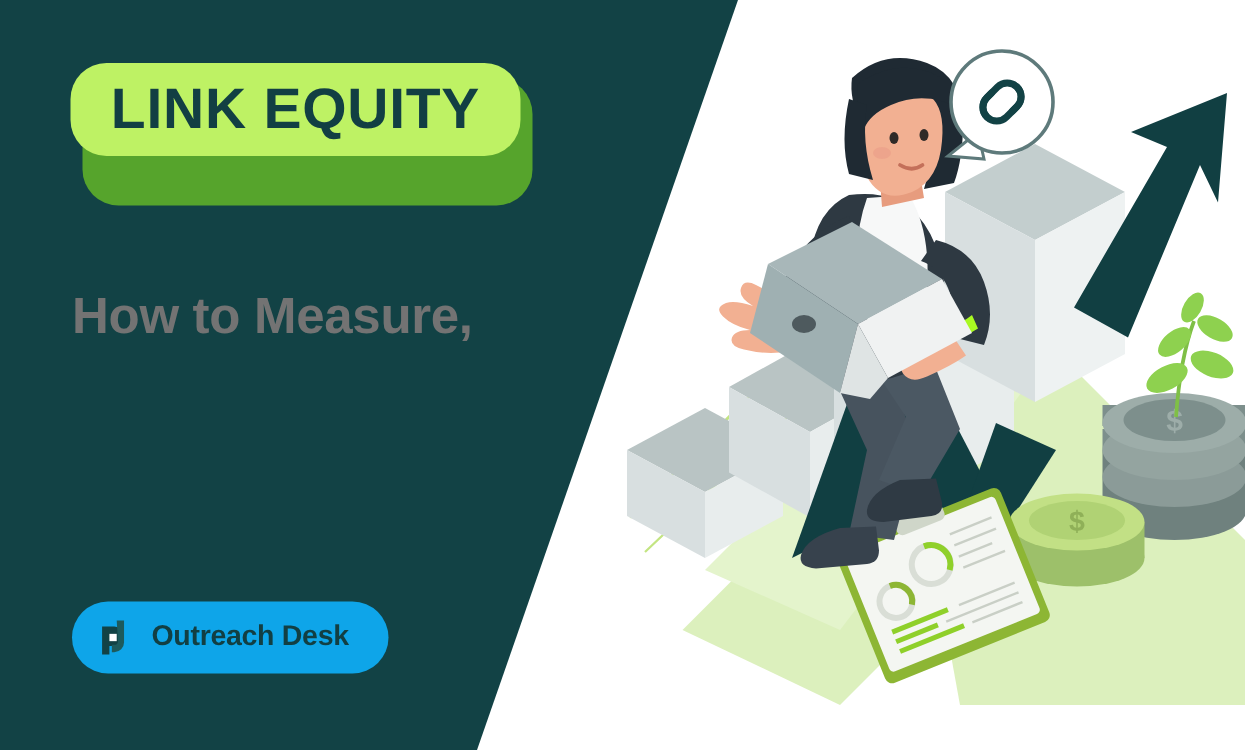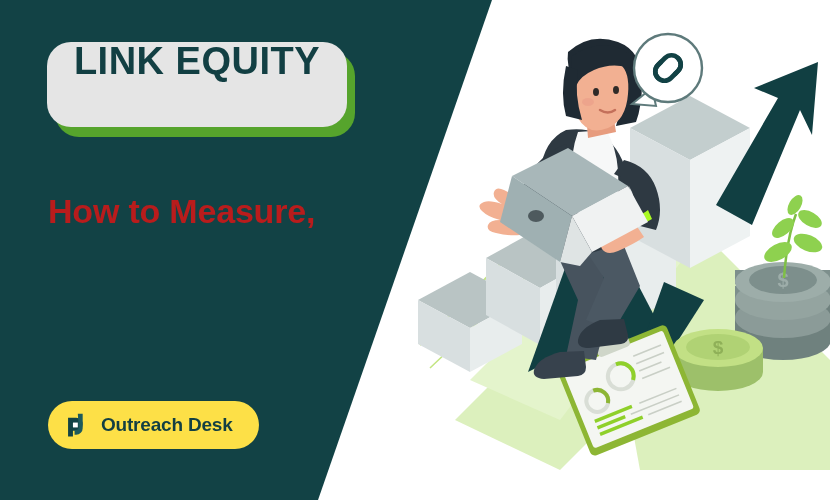--- a/index.html
+++ b/index.html
@@ -18,38 +18,38 @@
     clip-path:polygon(0 0, 492px 0, 318px 500px, 0 500px);
     z-index:1;
   }
   
   .badge-wrap{position:absolute;left:47px;top:42px;z-index:6;}
   .badge-shadow{
     position:absolute;left:8px;top:10px;width:300px;height:85px;
     background:#56a42c;border-radius:24px;
   }
   .badge{
-    position:relative;width:300px;height:85px;background:#e5e5e5;
-    border-radius:24px;display:flex;align-items:flex-start;justify-content:center;
+    position:relative;width:300px;height:62px;background:#bef264;
+    border-radius:24px;display:flex;align-items:center;justify-content:center;
   }
   .badge-label{
     color:#123f43;font-size:38px;font-weight:bold;letter-spacing:0.5px;
     line-height:1;white-space:nowrap;
   }
   
   .headline{
     position:absolute;left:48px;top:188px;z-index:6;width:400px;
-    color:#b91c1c;font-size:34px;font-weight:bold;line-height:1.36;
+    color:#737373;font-size:34px;font-weight:bold;line-height:1.36;
     letter-spacing:-0.2px;
   }
   .headline .hl-line{display:block;}
   
   .logo-pill{
     position:absolute;left:48px;top:401px;z-index:6;
-    height:48px;padding:0 26px 0 16px;background:#fde047;border-radius:26px;
+    height:48px;padding:0 26px 0 16px;background:#0ea5e9;border-radius:26px;
     display:flex;align-items:center;gap:11px;
   }
   .logo-mark{width:26px;height:26px;flex:0 0 26px;}
   .logo-text{
     color:#123f43;font-size:19px;font-weight:bold;letter-spacing:-0.2px;white-space:nowrap;
   }
   
   .illus{
     position:absolute;left:0;top:0;width:830px;height:500px;z-index:3;
     pointer-events:none;

